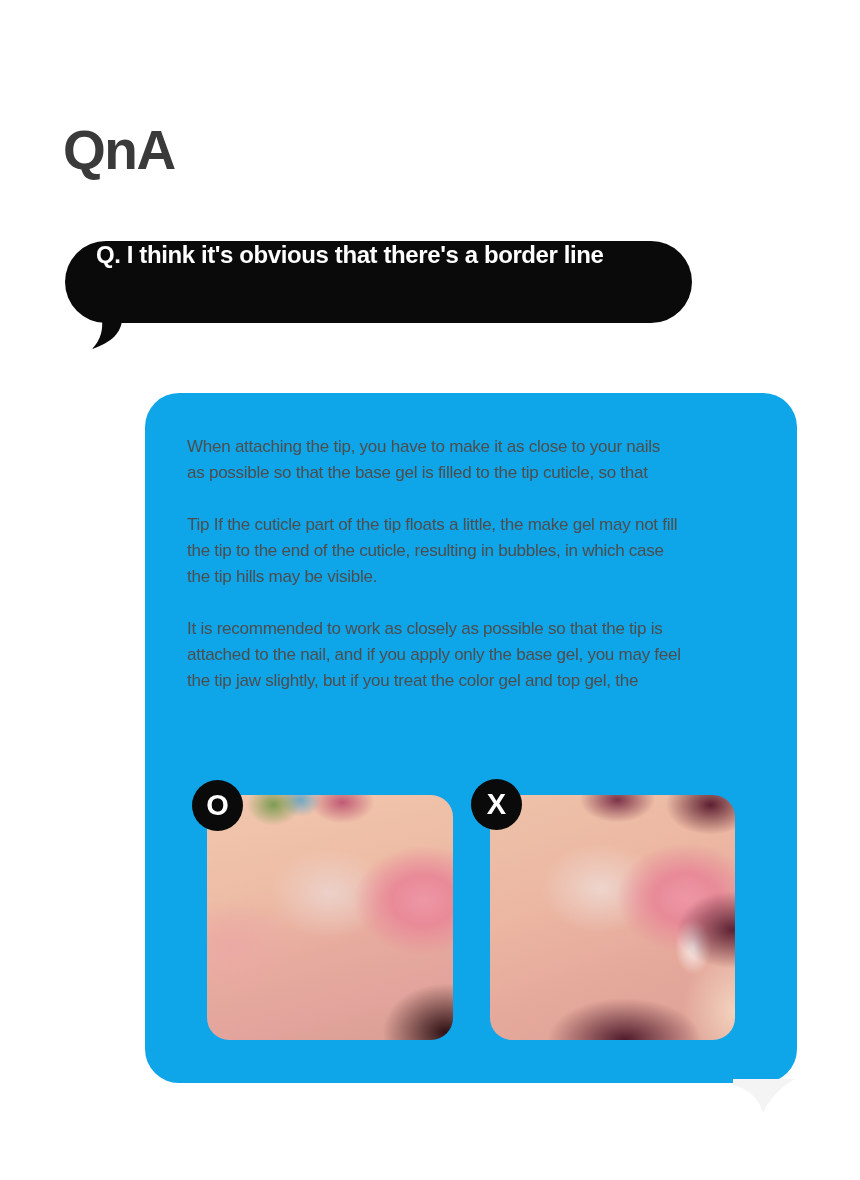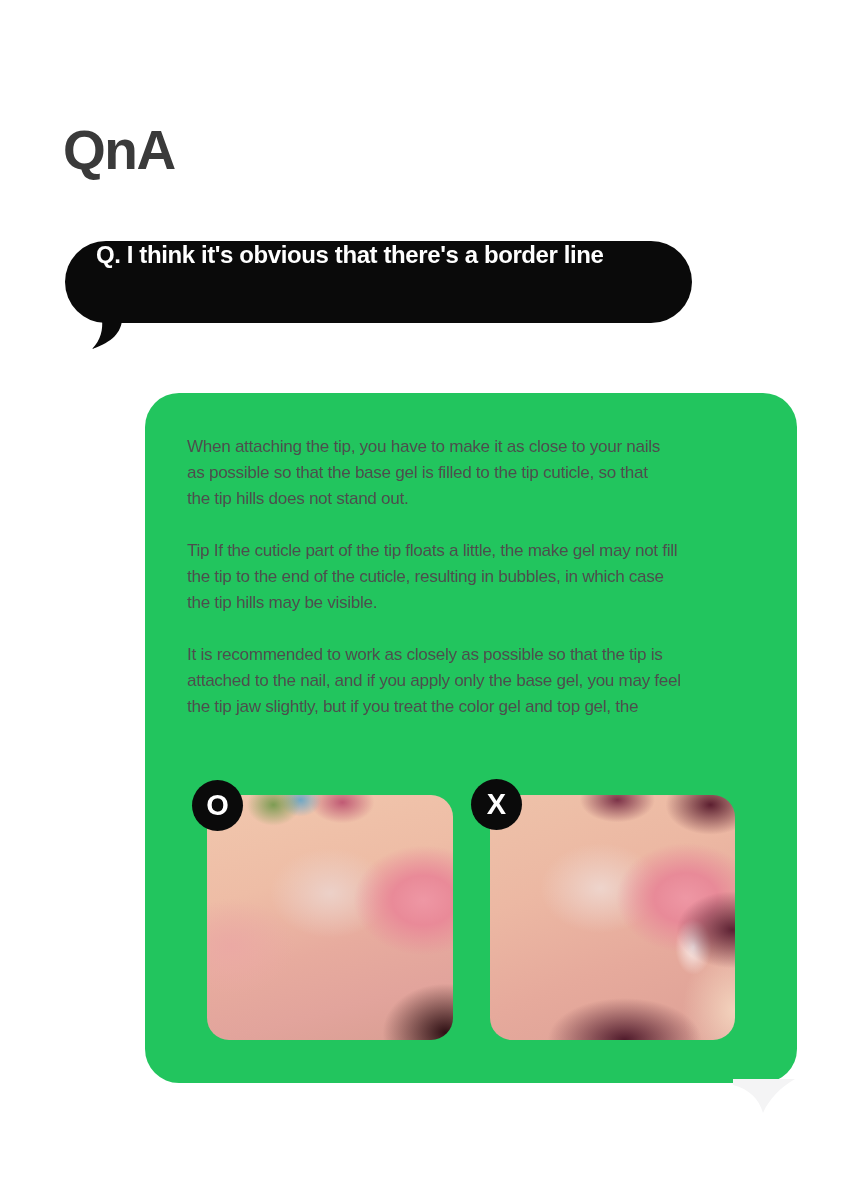--- a/index.html
+++ b/index.html
@@ -29,21 +29,21 @@
   }
   .q-text {
     color: #ffffff; font-size: 24px; font-weight: 800;
     letter-spacing: -0.4px; white-space: nowrap;
   }
   .q-tail { position: absolute; left: 88px; top: 320px; }
 
   .answer-card {
     position: absolute; left: 145px; top: 393px;
     width: 652px; height: 690px;
-    background: #22c55e; border-radius: 34px;
+    background: #0ea5e9; border-radius: 34px;
   }
   .card-tail { position: absolute; left: 729px; top: 1079px; }
 
   .answer-text {
     position: absolute; left: 42px; top: 41px;
     font-size: 17px; line-height: 26px;
     color: #4d4d4d; letter-spacing: -0.25px;
   }
   .para { margin: 0 0 26px 0; }
   .para:last-child { margin-bottom: 16px; }
@@ -104,21 +104,20 @@
   <svg class="q-tail" width="40" height="31" viewBox="0 0 40 31">
     <path d="M34,0 C33,12 25,22 4,29 C13,20 15,9 14,0 Z" fill="#0a0a0a"></path>
   </svg>
 
   <div class="answer-card">
 
     <div class="answer-text">
       <div class="para">
         <div class="line">When attaching the tip, you have to make it as close to your nails</div>
         <div class="line">as possible so that the base gel is filled to the tip cuticle, so that</div>
-        <div class="line">the tip hills does not stand out.</div>
       </div>
       <div class="para">
         <div class="line">Tip If the cuticle part of the tip floats a little, the make gel may not fill</div>
         <div class="line">the tip to the end of the cuticle, resulting in bubbles, in which case</div>
         <div class="line">the tip hills may be visible.</div>
       </div>
       <div class="para">
         <div class="line">It is recommended to work as closely as possible so that the tip is</div>
         <div class="line">attached to the nail, and if you apply only the base gel, you may feel</div>
         <div class="line">the tip jaw slightly, but if you treat the color gel and top gel, the</div>

